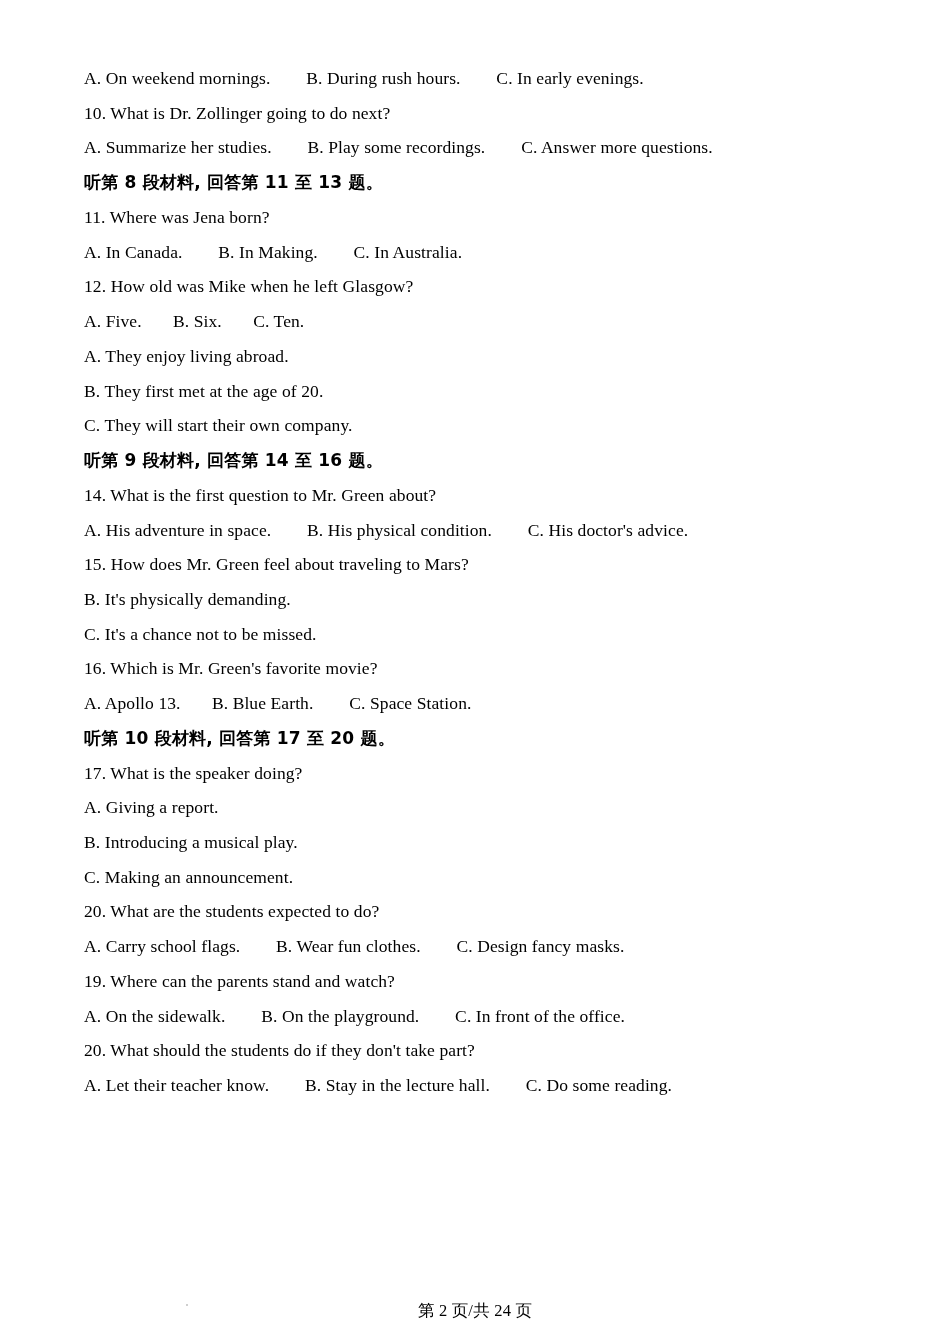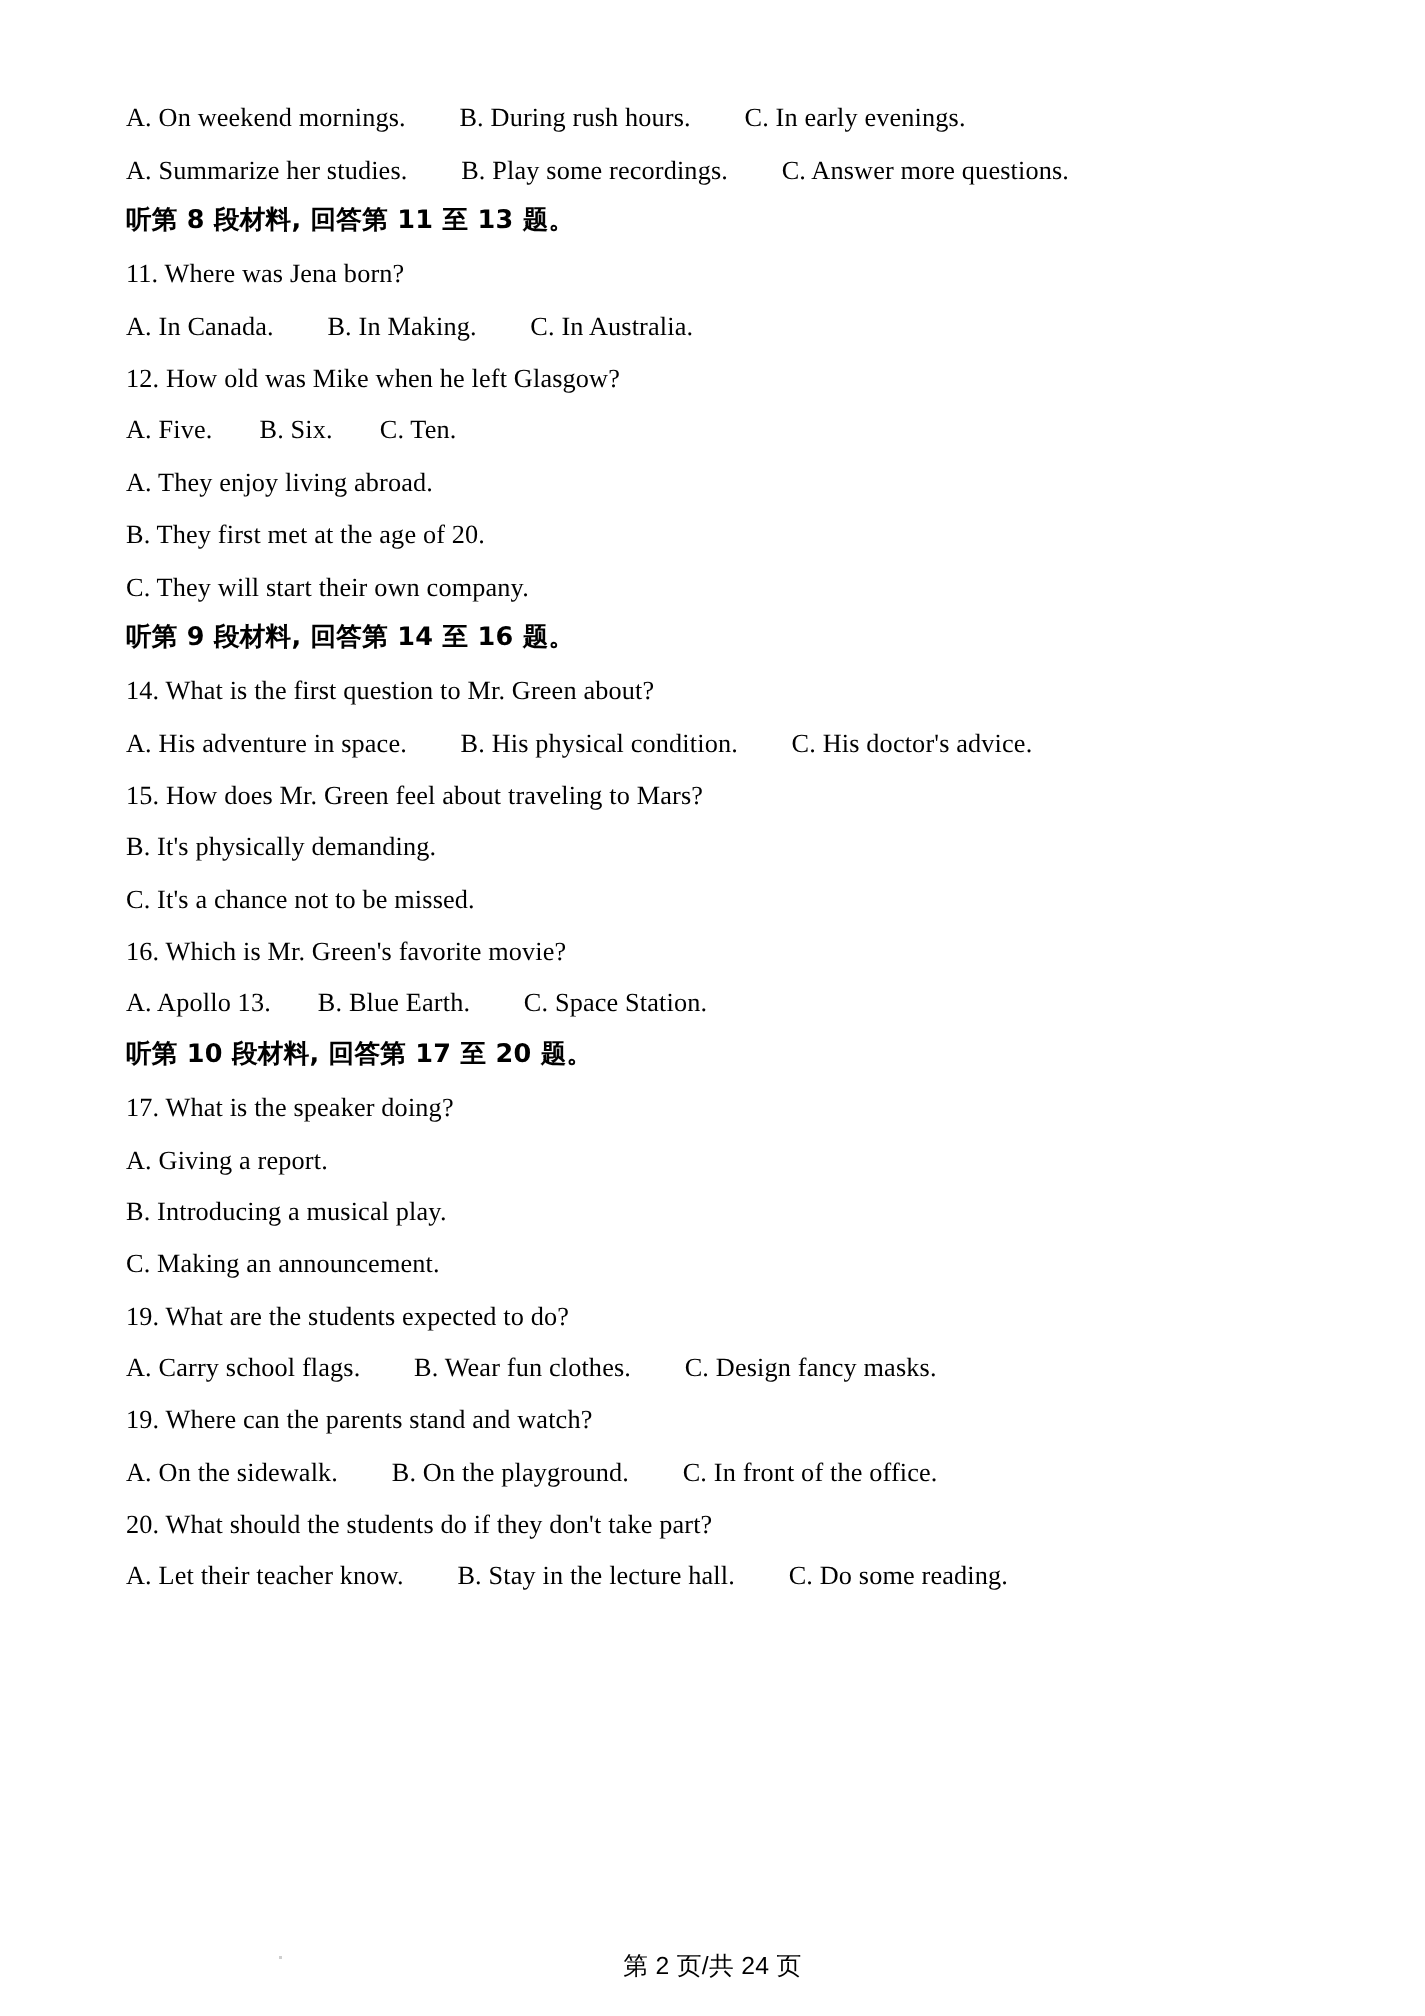--- a/index.html
+++ b/index.html
@@ -37,39 +37,40 @@
     white-space: pre;
     letter-spacing: 0.2px;
   }
   .footer {
     position: absolute;
     left: 0;
     right: 0;
     bottom: 22px;
     text-align: center;
     font-size: 16.5px;
-    font-family: Liberation Sans, sans-serif;
+    font-family: Liberation Serif, serif;
     letter-spacing: 0.2px;
   }
   .dot {
     position: absolute;
     left: 186px;
     bottom: 38px;
     width: 2px;
     height: 2px;
     background: #cfcfcf;
   }
   .spacer-tail { height: 40px; }
 </style>
 </head>
 <body>
 
 <div class="page">
 
   <div class="line">A. On weekend mornings.        B. During rush hours.        C. In early evenings.</div>
+  <div class="line">10. What is Dr. Zollinger going to do next?</div>
   <div class="line">A. Summarize her studies.        B. Play some recordings.        C. Answer more questions.</div>
 
   <div class="section-head">听第 8 段材料, 回答第 11 至 13 题。</div>
 
   <div class="line">11. Where was Jena born?</div>
   <div class="line">A. In Canada.        B. In Making.        C. In Australia.</div>
   <div class="line">12. How old was Mike when he left Glasgow?</div>
   <div class="line">A. Five.       B. Six.       C. Ten.</div>
   <div class="line">A. They enjoy living abroad.</div>
   <div class="line">B. They first met at the age of 20.</div>
@@ -84,21 +85,21 @@
   <div class="line">C. It's a chance not to be missed.</div>
   <div class="line">16. Which is Mr. Green's favorite movie?</div>
   <div class="line">A. Apollo 13.       B. Blue Earth.        C. Space Station.</div>
 
   <div class="section-head">听第 10 段材料, 回答第 17 至 20 题。</div>
 
   <div class="line">17. What is the speaker doing?</div>
   <div class="line">A. Giving a report.</div>
   <div class="line">B. Introducing a musical play.</div>
   <div class="line">C. Making an announcement.</div>
-  <div class="line">19. What are the students expected to do?</div>
+  <div class="line">20. What are the students expected to do?</div>
   <div class="line">A. Carry school flags.        B. Wear fun clothes.        C. Design fancy masks.</div>
   <div class="line">19. Where can the parents stand and watch?</div>
   <div class="line">A. On the sidewalk.        B. On the playground.        C. In front of the office.</div>
   <div class="line">20. What should the students do if they don't take part?</div>
   <div class="line">A. Let their teacher know.        B. Stay in the lecture hall.        C. Do some reading.</div>
 
   <div class="spacer-tail"></div>
 
   <div class="dot"></div>
   <div class="footer">第 2 页/共 24 页</div>

